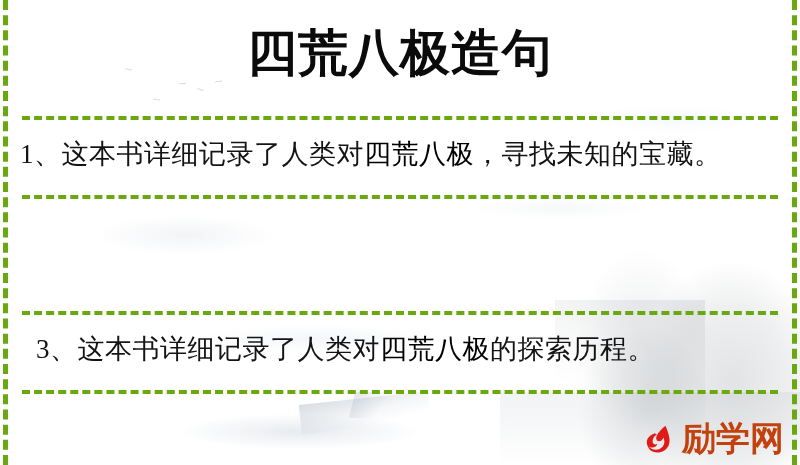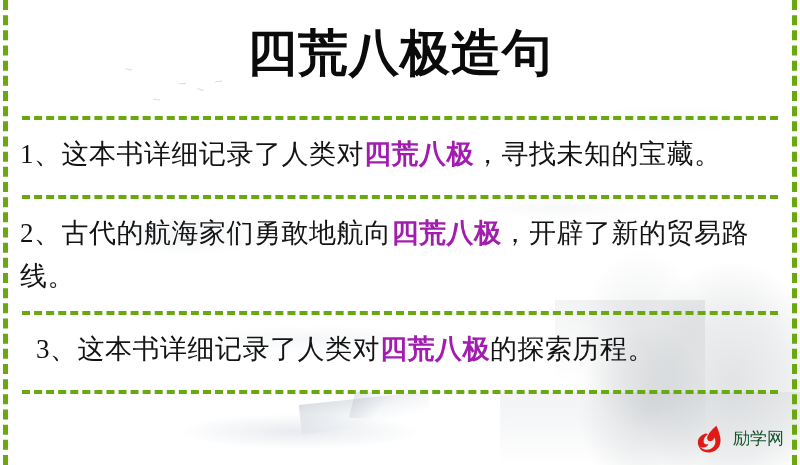--- a/index.html
+++ b/index.html
@@ -198,45 +198,45 @@
     line-height: 43px;
     color: #141414;
     font-family: "Liberation Serif", "DejaVu Serif", serif;
     letter-spacing: 0.5px;
   }
   .sentence-1 { top: 133px; }
   .sentence-2 { top: 212px; }
   .sentence-3 { top: 328px; margin-left: 16px; }
 
   .kw {
-    color: #a21caf;
-    font-weight: bold;
+    color: #000000;
+    font-weight: normal;
   }
 
   
   .logo {
     position: absolute;
     right: 16px;
     bottom: 10px;
     z-index: 4;
     display: flex;
     align-items: center;
     gap: 7px;
   }
   .logo-mark {
     width: 34px;
     height: 34px;
     flex: 0 0 34px;
     position: relative;
   }
   .logo-text {
     font-family: "Liberation Sans", "DejaVu Sans", sans-serif;
-    font-size: 17px;
-    font-weight: normal;
-    color: #14532d;
+    font-size: 34px;
+    font-weight: bold;
+    color: #c2410c;
     letter-spacing: 0px;
     line-height: 1;
     white-space: nowrap;
   }
 </style>
 </head>
 <body>
 
 <div id="page">
 
@@ -268,23 +268,20 @@
     <div class="page-title">四荒八极造句</div>
 
     <div class="divider divider-1"></div>
 
     <div class="sentence sentence-1">
       <span>1、</span><span>这本书详细记录了人类对</span><span class="kw">四荒八极</span><span>，寻找未知的宝藏。</span>
     </div>
 
     <div class="divider divider-2"></div>
 
-    <div class="sentence sentence-2">
-      <span>2、</span><span>古代的航海家们勇敢地航向</span><span class="kw">四荒八极</span><span>，开辟了新的贸易路线。</span>
-    </div>
 
     <div class="divider divider-3"></div>
 
     <div class="sentence sentence-3">
       <span>3、</span><span>这本书详细记录了人类对</span><span class="kw">四荒八极</span><span>的探索历程。</span>
     </div>
 
     <div class="divider divider-4"></div>
 
   </div>

